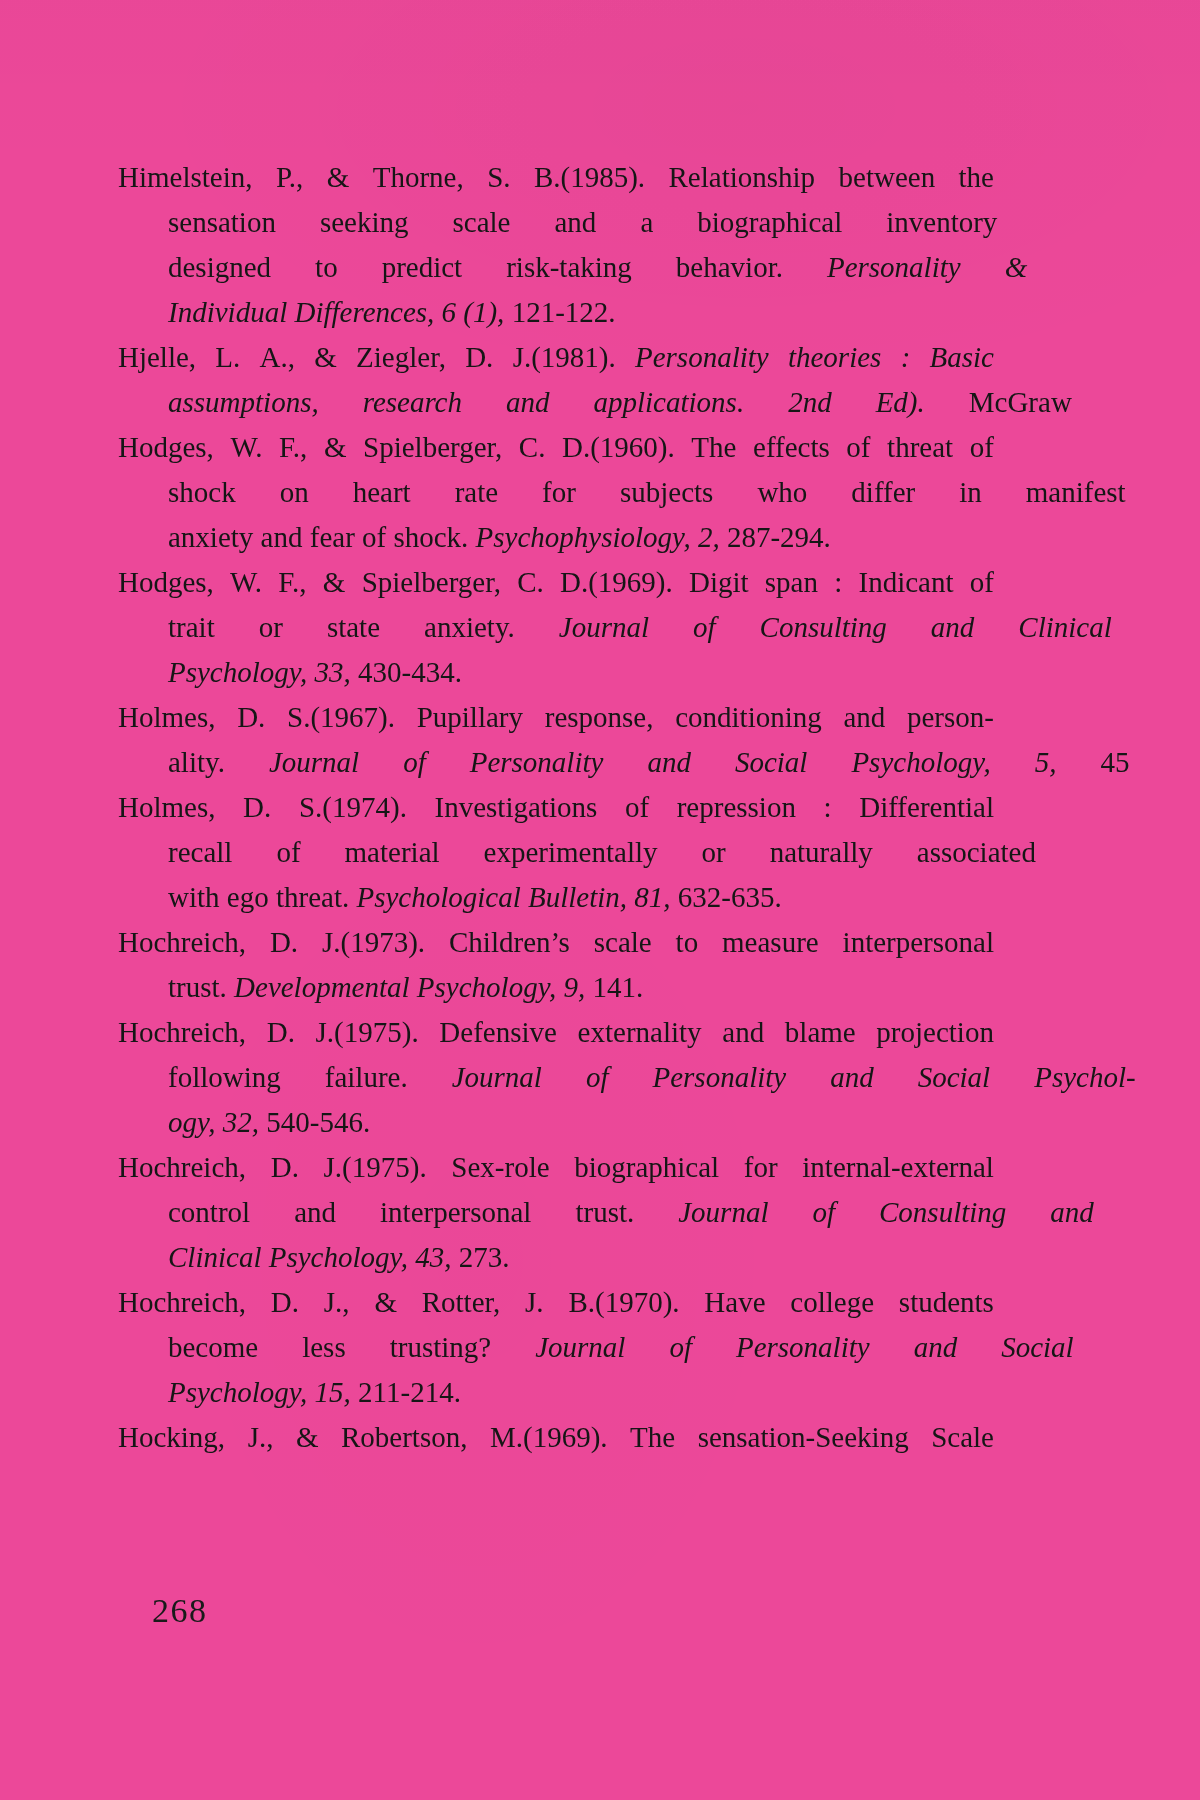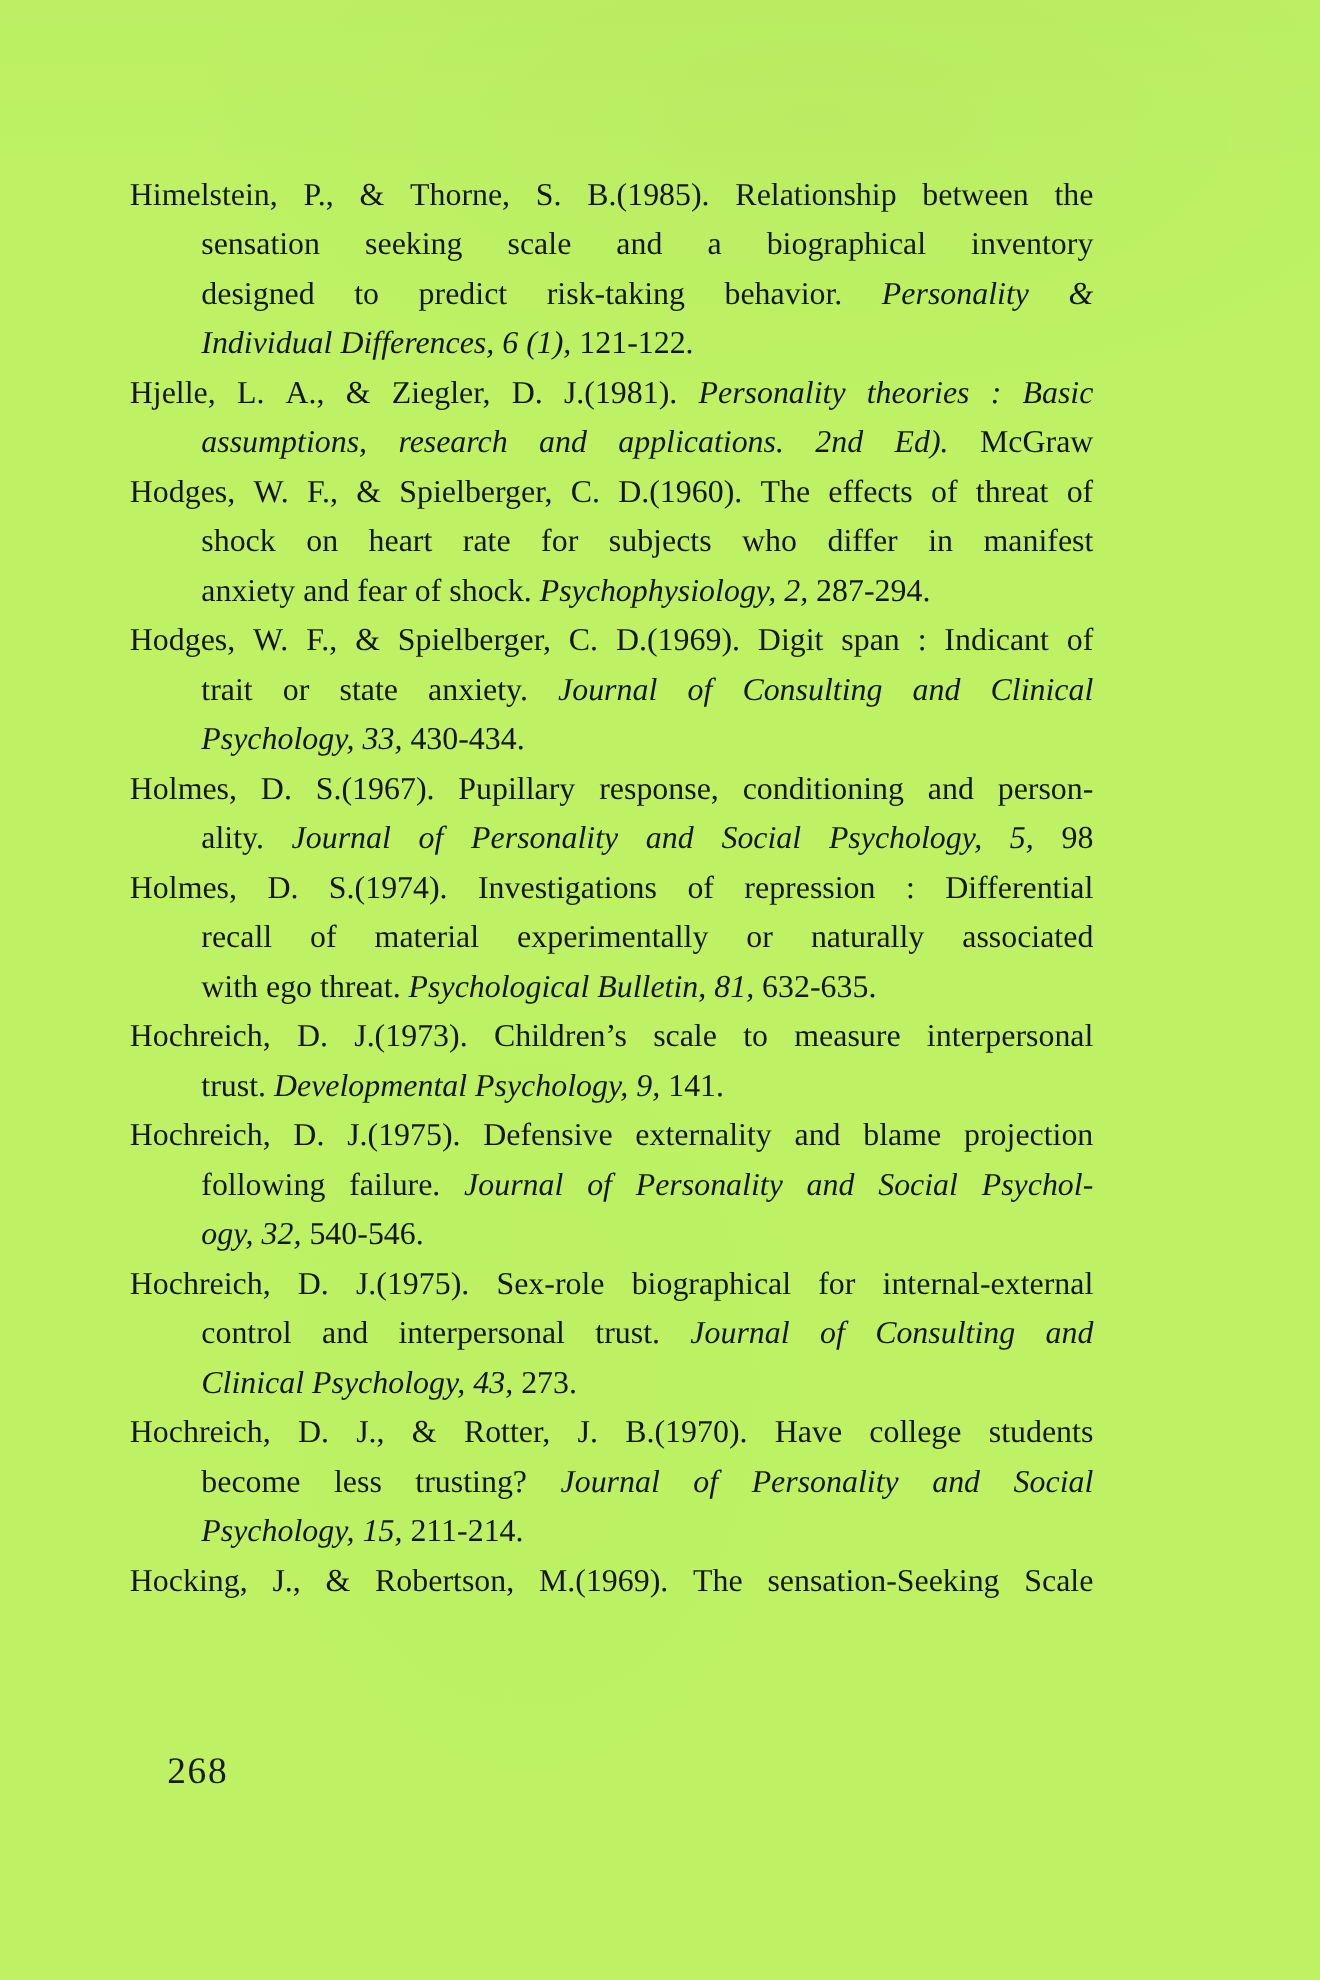--- a/index.html
+++ b/index.html
@@ -1,20 +1,20 @@
 <!DOCTYPE html>
 <html><head>
 <meta charset="utf-8">
 <style>
   html,body{margin:0;padding:0;background:#ffffff;}
   .page{
     position:relative;
     width:1200px;
     height:1800px;
-    background:#bef264;
+    background:#ec4899;
     overflow:hidden;
     font-family:"Liberation Serif","DejaVu Serif",serif;
     color:#161616;
   }
   .page::before{
     content:"";
     position:absolute;
     inset:0;
     pointer-events:none;
     background:
@@ -32,21 +32,22 @@
   .line{
     height:45px;
     line-height:45px;
     white-space:pre;
   }
   .line.j{
     display:flex;
     justify-content:space-between;
   }
   .line.ind{
-    margin-left:65px;
+    margin-left:50px;
+    gap:44px;
   }
   .it{font-style:italic;text-align:center;}
   .pageno{
     position:absolute;
     left:152px;
     top:1593px;
     font-size:34px;
     line-height:36px;
     letter-spacing:1.5px;
     color:#1a1a1a;
@@ -72,21 +73,21 @@
         <div class="line ind j"><span>shock</span><span>on</span><span>heart</span><span>rate</span><span>for</span><span>subjects</span><span>who</span><span>differ</span><span>in</span><span>manifest</span></div>
         <div class="line ind nj"><span>anxiety and fear of shock. </span><span class="it">Psychophysiology, 2,</span><span> 287-294.</span></div>
       </div>
       <div>
         <div class="line j"><span>Hodges,</span><span>W.</span><span>F.,</span><span>&amp;</span><span>Spielberger,</span><span>C.</span><span>D.(1969).</span><span>Digit</span><span>span</span><span>:</span><span>Indicant</span><span>of</span></div>
         <div class="line ind j"><span>trait</span><span>or</span><span>state</span><span>anxiety.</span><span class="it">Journal</span><span class="it">of</span><span class="it">Consulting</span><span class="it">and</span><span class="it">Clinical</span></div>
         <div class="line ind nj"><span class="it">Psychology, 33,</span><span> 430-434.</span></div>
       </div>
       <div>
         <div class="line j"><span>Holmes,</span><span>D.</span><span>S.(1967).</span><span>Pupillary</span><span>response,</span><span>conditioning</span><span>and</span><span>person-</span></div>
-        <div class="line ind j"><span>ality.</span><span class="it">Journal</span><span class="it">of</span><span class="it">Personality</span><span class="it">and</span><span class="it">Social</span><span class="it">Psychology,</span><span class="it">5,</span><span>98</span></div>
+        <div class="line ind j"><span>ality.</span><span class="it">Journal</span><span class="it">of</span><span class="it">Personality</span><span class="it">and</span><span class="it">Social</span><span class="it">Psychology,</span><span class="it">5,</span><span>45</span></div>
       </div>
       <div>
         <div class="line j"><span>Holmes,</span><span>D.</span><span>S.(1974).</span><span>Investigations</span><span>of</span><span>repression</span><span>:</span><span>Differential</span></div>
         <div class="line ind j"><span>recall</span><span>of</span><span>material</span><span>experimentally</span><span>or</span><span>naturally</span><span>associated</span></div>
         <div class="line ind nj"><span>with ego threat. </span><span class="it">Psychological Bulletin, 81,</span><span> 632-635.</span></div>
       </div>
       <div>
         <div class="line j"><span>Hochreich,</span><span>D.</span><span>J.(1973).</span><span>Children’s</span><span>scale</span><span>to</span><span>measure</span><span>interpersonal</span></div>
         <div class="line ind nj"><span>trust. </span><span class="it">Developmental Psychology, 9,</span><span> 141.</span></div>
       </div>

